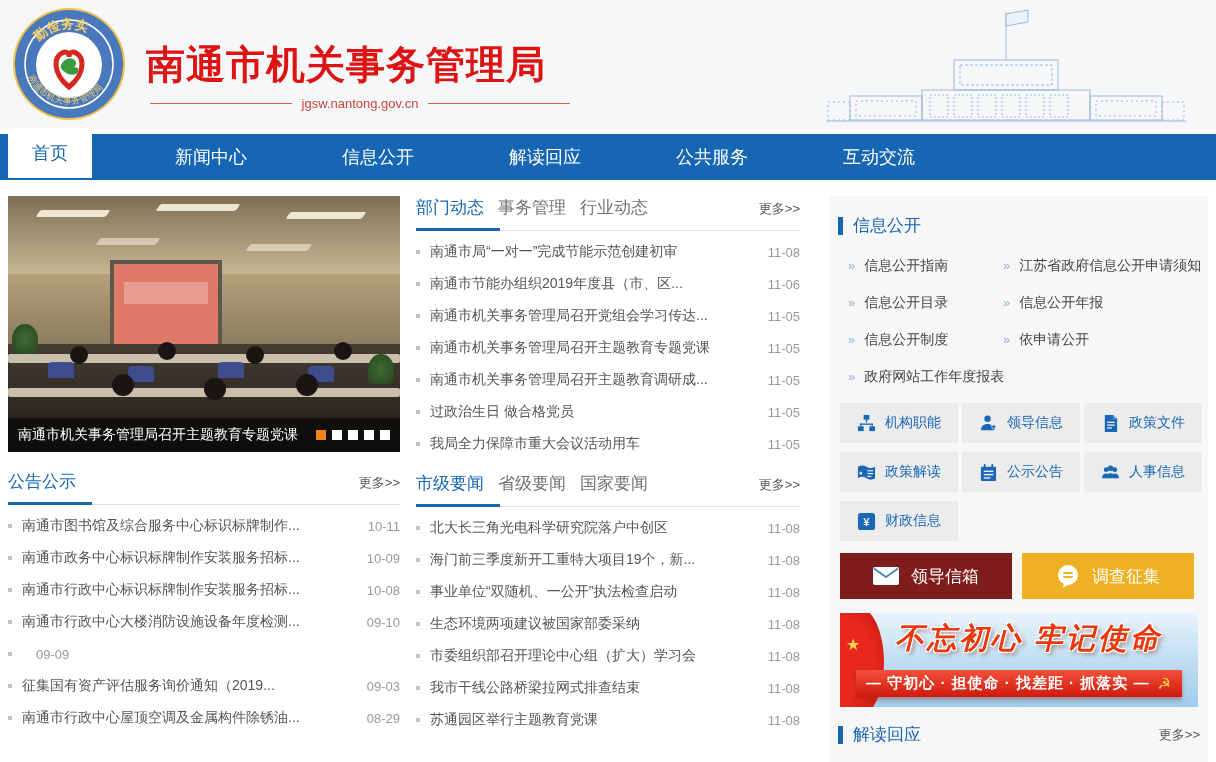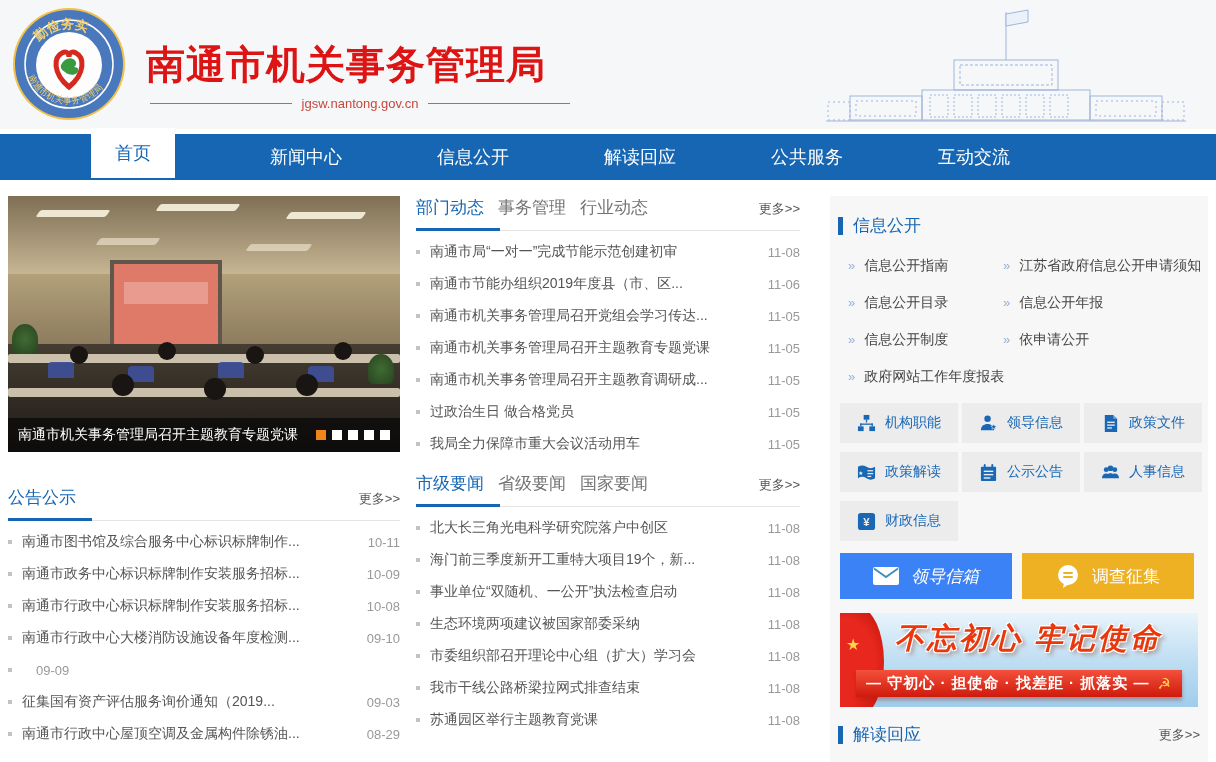--- a/index.html
+++ b/index.html
@@ -11,21 +11,21 @@
   .header { position:absolute; top:0; left:0; width:1216px; height:129px; background:#f6f7f9; }
   .logo { position:absolute; left:12px; top:7px; }
   .site-title { position:absolute; left:146px; top:38px; font-size:39px; font-weight:bold; color:#dd1414; letter-spacing:1px; white-space:nowrap; }
   .url-row { position:absolute; left:150px; top:96px; width:420px; display:flex; align-items:center; justify-content:center; gap:10px; }
   .url-row .rule { height:1px; background:#d95b4e; flex:1; }
   .url-text { color:#c9473c; font-size:13px; white-space:nowrap; }
   .building-sketch { position:absolute; right:30px; top:2px; opacity:.85; }
   
   .nav { position:absolute; top:134px; left:0; width:1216px; height:46px; background:#1666b3; }
   .nav-items { position:absolute; left:8px; top:0; width:1002px; height:46px; display:flex; }
-  .nav-slot { width:167px; height:46px; display:flex; align-items:center; justify-content:flex-end; color:#fff; font-size:18px; cursor:pointer; }
+  .nav-slot { width:167px; height:46px; display:flex; align-items:center; justify-content:flex-start; color:#fff; font-size:18px; cursor:pointer; }
   .nav-slot .active-box { width:84px; height:50px; margin-top:-8px; background:#fff; color:#1666b3; display:flex; align-items:center; justify-content:center; }
   .search { position:absolute; right:8px; top:138px; width:198px; height:34px; background:#fff; border-radius:17px; display:flex; align-items:center; padding:0 12px; gap:8px; }
   .search input { border:none; outline:none; font-size:14px; color:#333; width:140px; background:transparent; }
   .search input::placeholder { color:#9aa0a6; }
   
   .sec-head { display:flex; align-items:baseline; border-bottom:1px solid #e4e4e4; padding-bottom:11px; }
   .tab { font-size:17px; color:#737373; margin-right:14px; cursor:pointer; white-space:nowrap; }
   .tab.active { color:#1666b3; position:relative; }
   .tab.active::after { content:""; position:absolute; left:0; bottom:-12px; width:calc(100% + 16px); height:3px; background:#1666b3; }
   .more { margin-left:auto; font-size:13px; color:#555; cursor:pointer; white-space:nowrap; }
@@ -43,38 +43,38 @@
   .ph-screen::after { content:""; position:absolute; left:10px; top:18px; right:10px; height:22px; background:rgba(255,255,255,.25); }
   .ph-crowd { position:absolute; top:148px; left:0; width:100%; height:108px; background:linear-gradient(180deg,#453d32,#1d1a16); }
   .ph-desk { position:absolute; height:9px; background:#d9cfb9; border-radius:2px; opacity:.9; }
   .ph-chair { position:absolute; width:26px; height:16px; background:#3d4f96; border-radius:4px 4px 0 0; opacity:.95; }
   .ph-head { position:absolute; width:18px; height:18px; background:#191512; border-radius:50%; }
   .ph-plant { position:absolute; width:26px; height:30px; background:radial-gradient(ellipse at center,#3f6b33,#28431f); border-radius:50% 50% 20% 20%; }
   .caption-bar { position:absolute; bottom:0; left:0; width:100%; height:34px; background:rgba(8,8,8,.72); display:flex; align-items:center; padding:0 10px; color:#fff; font-size:14px; }
   .dots { margin-left:auto; display:flex; gap:6px; }
   .dot { width:10px; height:10px; background:#fff; cursor:pointer; }
   .dot.active { background:#f08519; }
-  .notices { position:absolute; left:8px; top:486px; width:392px; }
+  .notices { position:absolute; left:8px; top:470px; width:392px; }
   .dept-news { position:absolute; left:416px; top:196px; width:384px; }
   .city-news { position:absolute; left:416px; top:472px; width:384px; }
   
   .sidebar { position:absolute; left:830px; top:196px; width:378px; height:566px; background:#f7f7f7; padding:18px 8px 0 8px; }
   .side-head { display:flex; align-items:center; }
   .side-mark { width:5px; height:18px; background:#1666b3; margin-right:10px; flex:none; }
   .side-title { font-size:17px; color:#1666b3; }
   .links-grid { margin:10px 0 4px 10px; }
   .link-row { height:37px; display:flex; align-items:center; }
   .link { display:flex; align-items:center; font-size:14px; color:#444; cursor:pointer; white-space:nowrap; }
   .link.col1 { width:155px; flex:none; }
   .chev { color:#8fb3d9; margin-right:9px; font-size:13px; }
   .shortcut-grid { display:grid; grid-template-columns:repeat(3,118px); gap:9px 4px; margin:8px 0 0 2px; }
   .shortcut { height:40px; background:#ececec; display:flex; align-items:center; justify-content:center; gap:9px; color:#1a68b5; font-size:14px; cursor:pointer; }
   .action-row { display:flex; gap:10px; margin-top:12px; margin-left:2px; }
   .action-btn { width:172px; height:46px; display:flex; align-items:center; justify-content:center; gap:12px; color:#fff; font-size:17px; cursor:pointer; }
-  .btn-mail { background:#3b82f6;font-style:italic; }
+  .btn-mail { background:#7f1d1d; }
   .btn-survey { background:#eeb124; }
   .banner { margin:14px 2px 0 2px; height:94px; position:relative; background:linear-gradient(180deg,#e8f4fb 0%,#bcdcf2 55%,#9fcdec 100%); overflow:hidden; cursor:pointer;padding-left:19px; }
   .banner-deco { position:absolute; left:-8px; top:-6px; width:52px; height:110px; background:radial-gradient(ellipse at 20% 50%,#e8281e 55%,#b71208 100%); border-radius:0 50% 50% 0; }
   .banner-deco::after { content:"★"; position:absolute; left:14px; top:28px; color:#ffd24a; font-size:16px; }
   .banner-title { position:relative; text-align:center; margin-top:6px; font-size:29px; font-weight:bold; font-style:italic; letter-spacing:3px; color:#e8380d;
     text-shadow:1px 1px 0 #fff,-1px -1px 0 #fff,1px -1px 0 #fff,-1px 1px 0 #fff,3px 3px 4px rgba(120,40,10,.45); white-space:nowrap; }
   .banner-ribbon { position:absolute; left:16px; right:16px; bottom:10px; height:27px; background:linear-gradient(180deg,#f4503c,#cf1a0c); color:#fff; font-size:15px; font-weight:bold; display:flex; align-items:center; justify-content:center; letter-spacing:1px; box-shadow:0 3px 4px rgba(150,30,10,.4); }
   .banner-ribbon::after { content:"☭"; color:#ffd24a; font-size:15px; margin-left:8px; }
   .response-head { display:flex; align-items:center; margin-top:16px; }
 </style>

